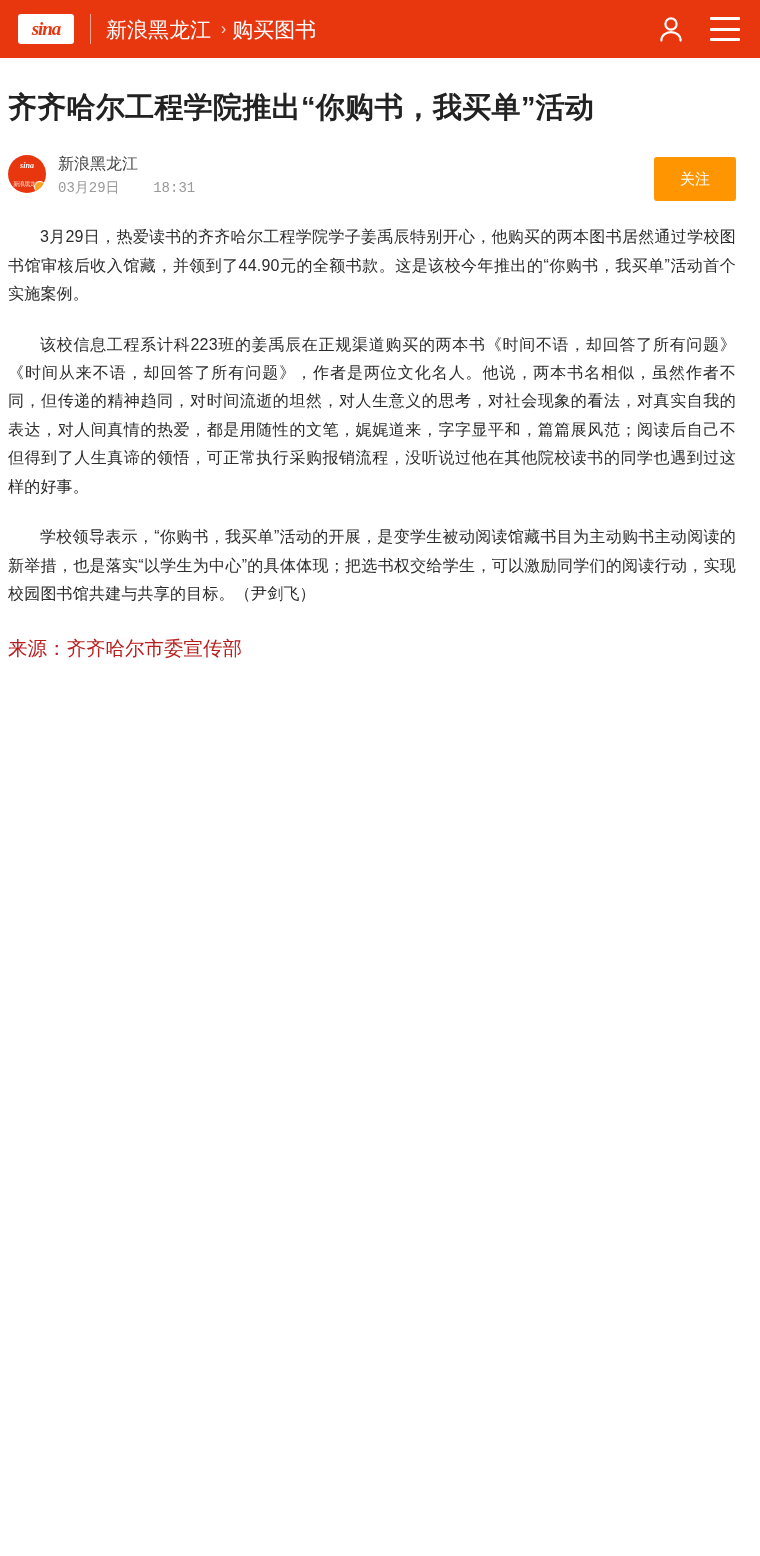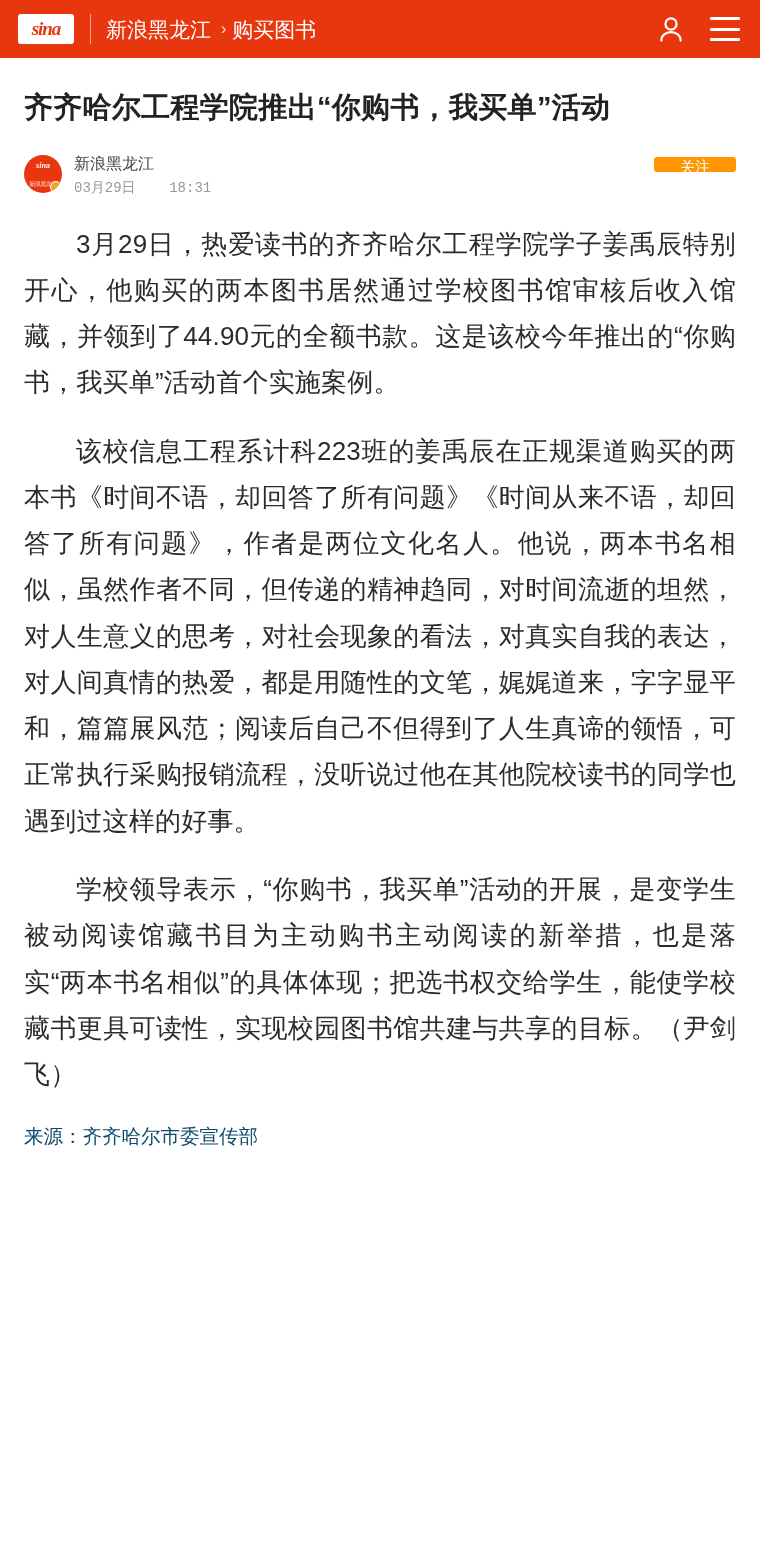--- a/index.html
+++ b/index.html
@@ -74,21 +74,21 @@
     align-items: center;
     gap: 26px;
     flex: 0 0 auto;
   }
   .icon-user { width: 26px; height: 28px; display: block; }
   .icon-menu { width: 30px; height: 24px; display: flex; flex-direction: column; justify-content: space-between; }
   .icon-menu span { display: block; height: 3px; background: #fff; border-radius: 1px; }
 
   
   .article {
-    padding: 30px 24px 0 24px;
+    padding: 30px 24px 0 8px;
   }
   h1.title {
     font-size: 29px;
     line-height: 1.35;
     font-weight: bold;
     color: #222;
     margin: 0 0 26px 0;
     letter-spacing: 0.3px;
   }
   .meta {
@@ -144,44 +144,44 @@
   .meta-date {
     font-size: 14px;
     color: #999;
     line-height: 1.5;
     margin-top: 2px;
     font-family: Liberation Mono, monospace;
   }
   .follow-btn {
     flex: 0 0 auto;
     width: 82px;
-    height: 15px;
+    height: 44px;
     background: #ff9500;
     color: #fff;
     border: none;
     border-radius: 3px;
     font-size: 15px;
     font-family: "Liberation Sans", sans-serif;
     cursor: pointer;
     margin-top: 4px;
   }
 
   .body-text p {
-    font-size: 26px;
+    font-size: 16px;
     line-height: 1.78;
     color: #2b2b2b;
     margin: 0 0 22px 0;
     text-indent: 2em;
     text-align: justify;
     letter-spacing: 0.2px;
   }
   .source {
     font-size: 19.5px;
     line-height: 1.78;
-    color: #0c4a6e;
+    color: #b91c1c;
     margin-top: 4px;
   }
 </style>
 </head>
 <body>
 
 <div class="page">
 
   <div class="header">
     <div class="logo">
@@ -224,17 +224,17 @@
           &nbsp;&nbsp;
           <span>18:31</span>
         </div>
       </div>
       <button class="follow-btn">关注</button>
     </div>
 
     <div class="body-text">
       <p>3月29日，热爱读书的齐齐哈尔工程学院学子姜禹辰特别开心，他购买的两本图书居然通过学校图书馆审核后收入馆藏，并领到了44.90元的全额书款。这是该校今年推出的“你购书，我买单”活动首个实施案例。</p>
       <p>该校信息工程系计科223班的姜禹辰在正规渠道购买的两本书《时间不语，却回答了所有问题》《时间从来不语，却回答了所有问题》，作者是两位文化名人。他说，两本书名相似，虽然作者不同，但传递的精神趋同，对时间流逝的坦然，对人生意义的思考，对社会现象的看法，对真实自我的表达，对人间真情的热爱，都是用随性的文笔，娓娓道来，字字显平和，篇篇展风范；阅读后自己不但得到了人生真谛的领悟，可正常执行采购报销流程，没听说过他在其他院校读书的同学也遇到过这样的好事。</p>
-      <p>学校领导表示，“你购书，我买单”活动的开展，是变学生被动阅读馆藏书目为主动购书主动阅读的新举措，也是落实“两本书名相似”的具体体现；把选书权交给学生，能使学校藏书更具可读性，实现校园图书馆共建与共享的目标。（尹剑飞）</p>
+      <p>学校领导表示，“你购书，我买单”活动的开展，是变学生被动阅读馆藏书目为主动购书主动阅读的新举措，也是落实“以学生为中心”的具体体现；把选书权交给学生，可以激励同学们的阅读行动，实现校园图书馆共建与共享的目标。（尹剑飞）</p>
       <div class="source">来源：齐齐哈尔市委宣传部</div>
     </div>
   </div>
 </div>
 
 </body></html>

